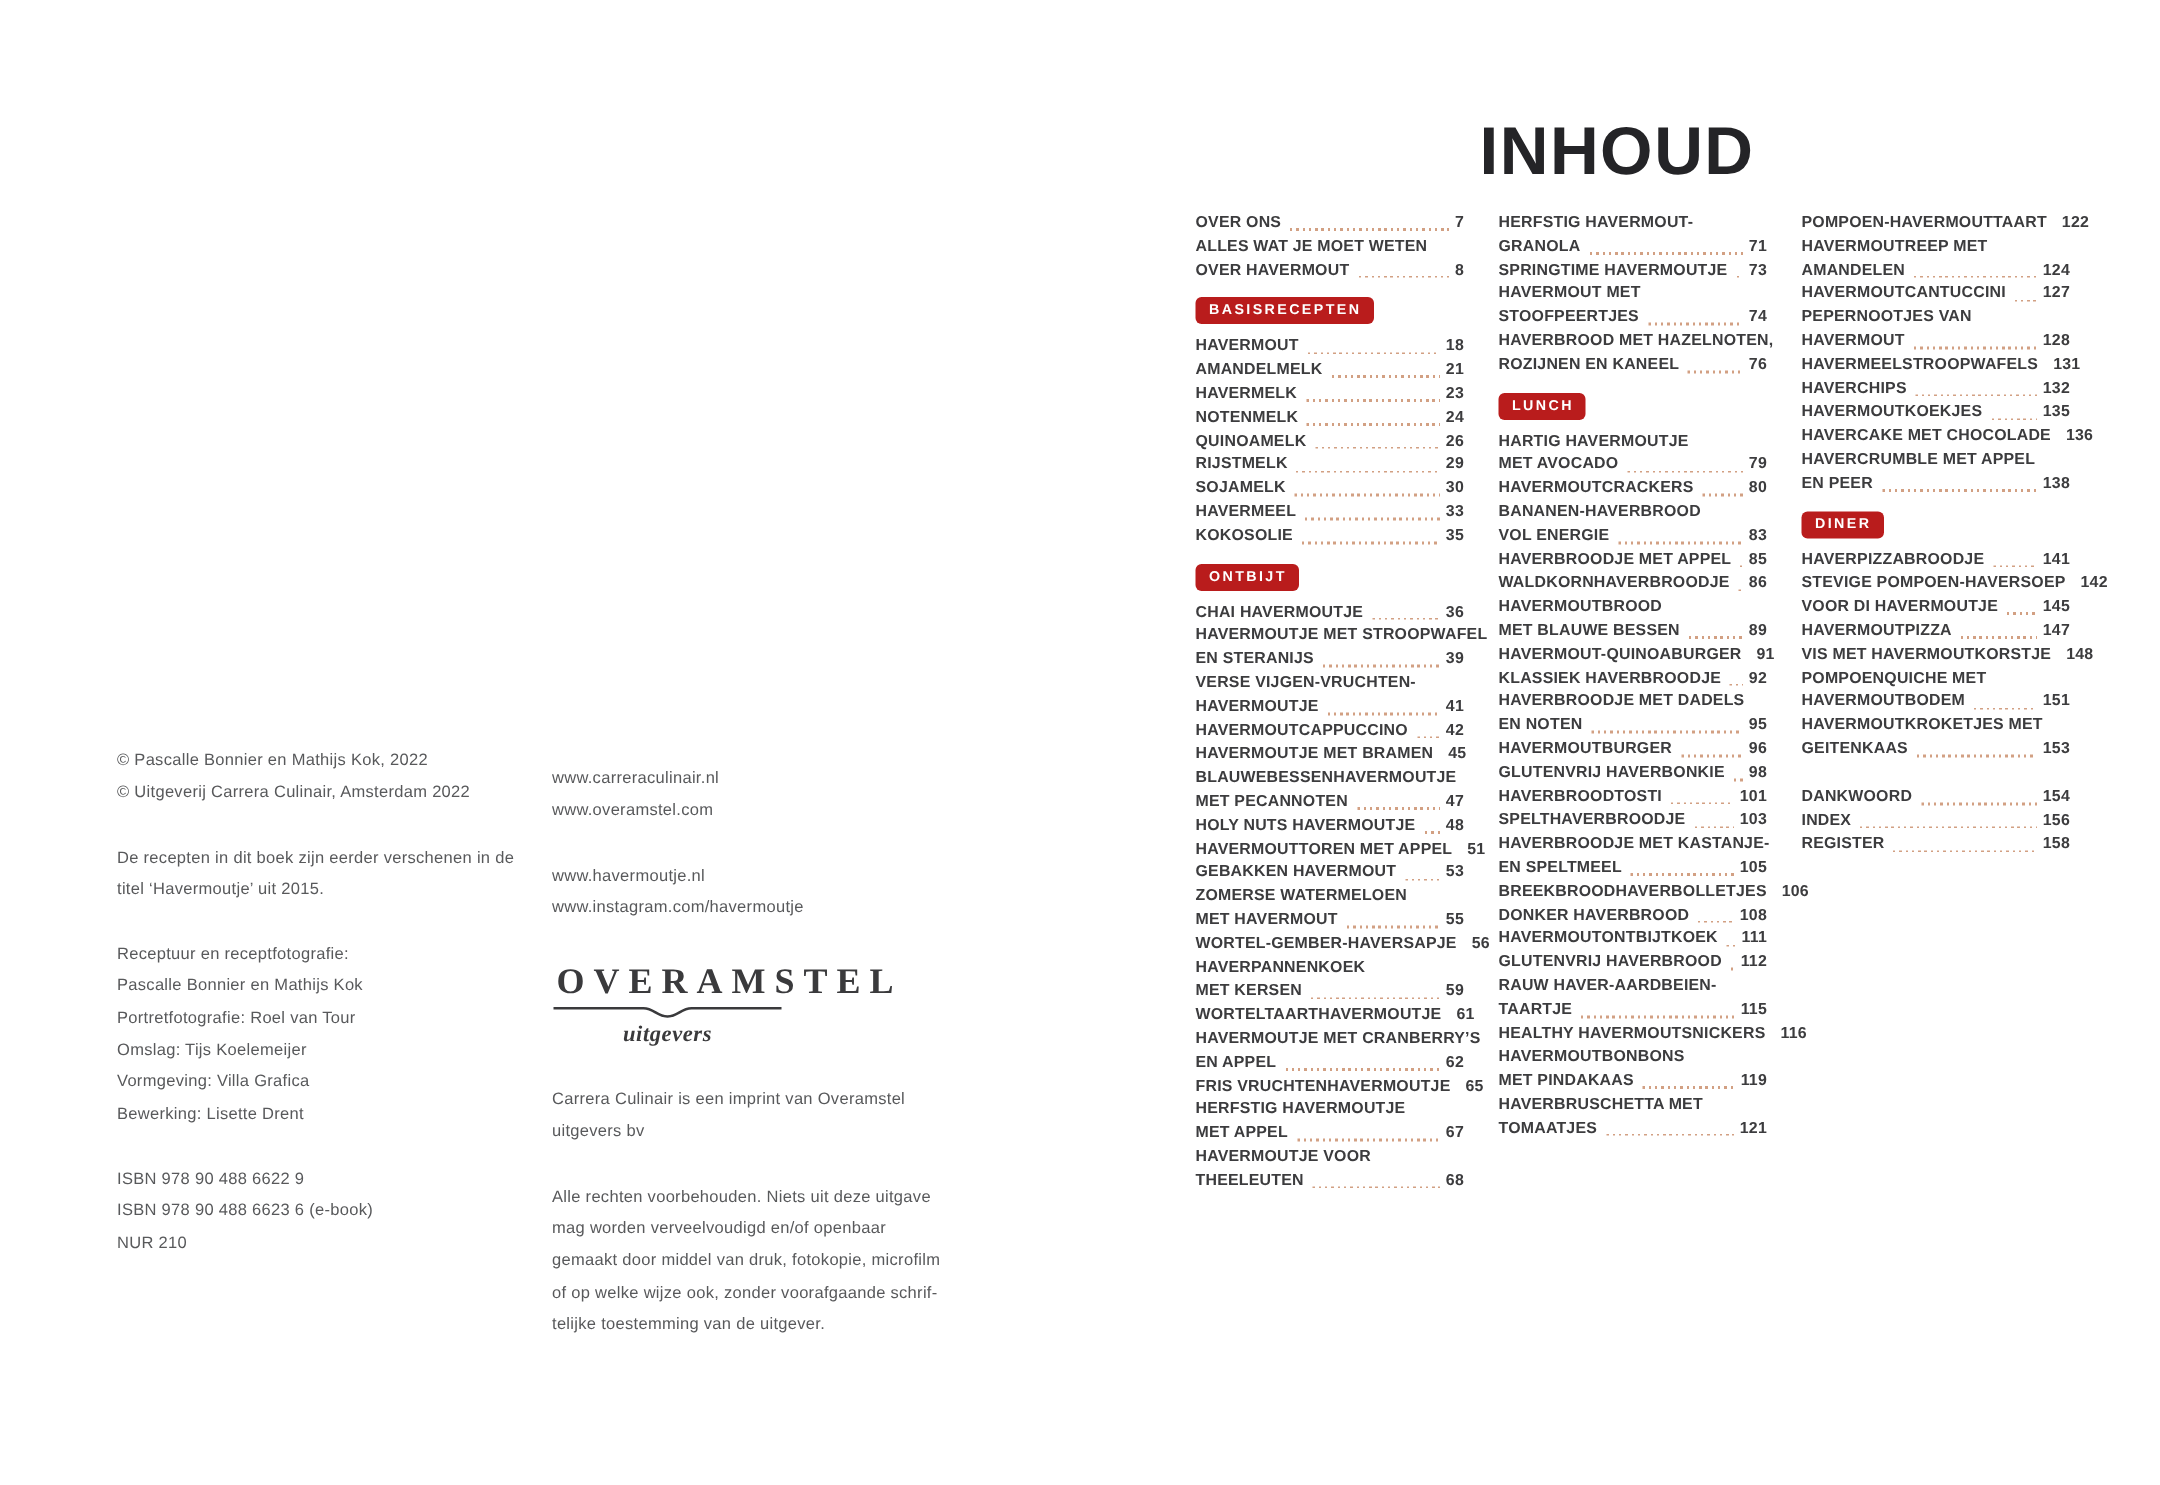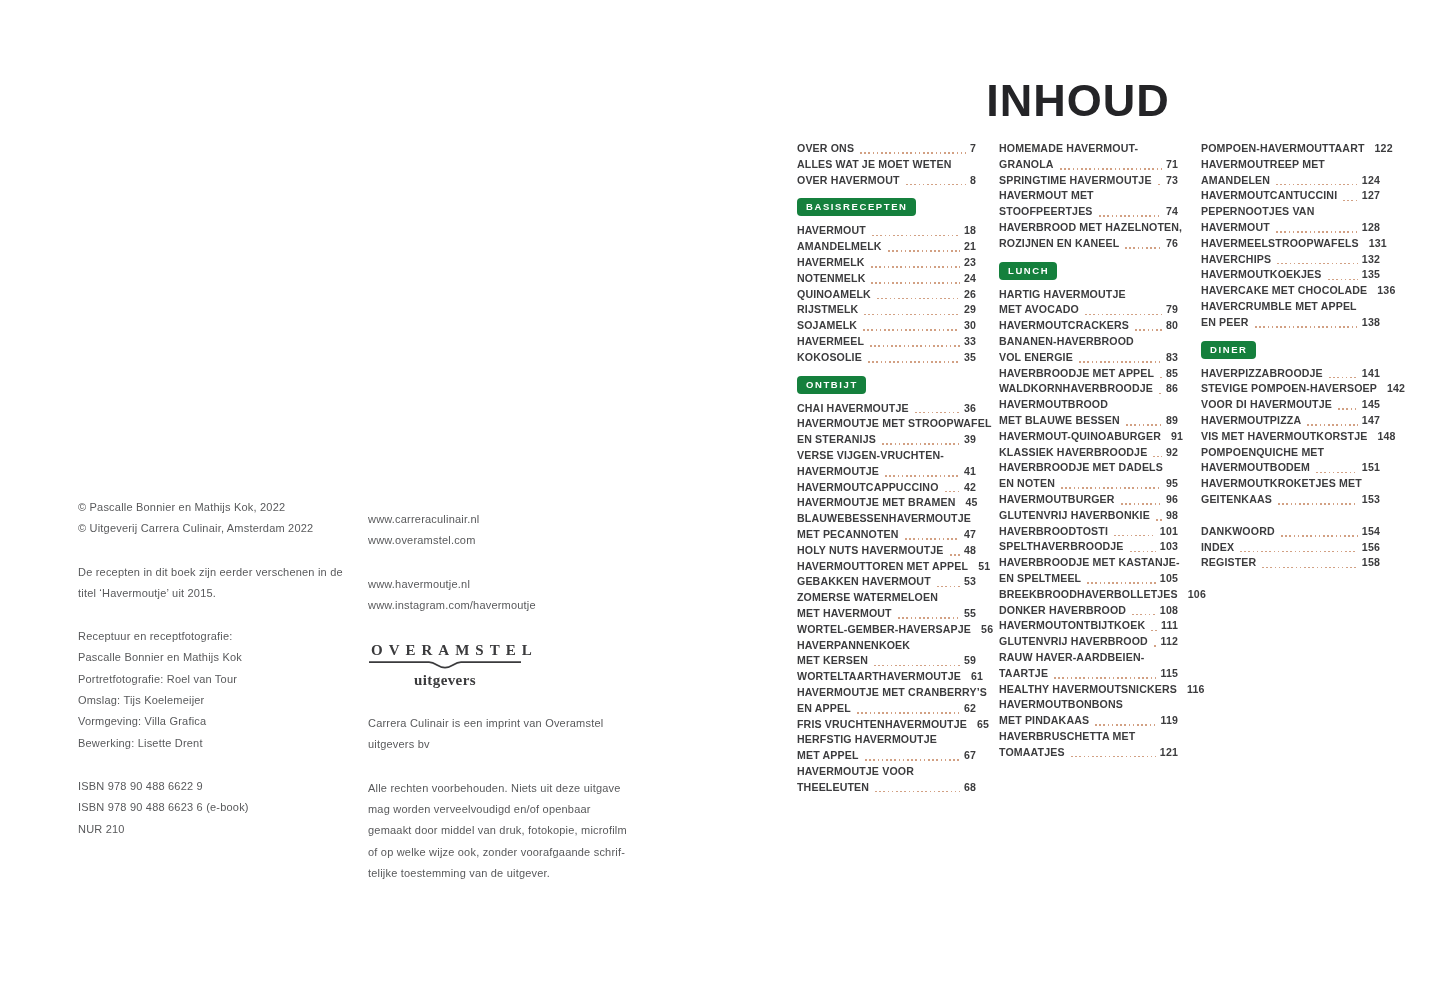--- a/index.html
+++ b/index.html
@@ -9,42 +9,42 @@
   
   .colophon-col { position: absolute; top: 497px; color: #58595b; font-size: 11px;
                   letter-spacing: 0.2px; }
   .colophon-col-a { left: 78px; width: 290px; }
   .colophon-col-b { left: 368px; width: 330px; margin-top: 12px; }
   .cl-group { margin-bottom: 22px; }
   .cl-line { line-height: 21.3px; white-space: nowrap; }
 
   
   .logo-block { margin: 26px 0 24px 0; width: 154px; text-align: center; color: #3a3a3c; }
-  .logo-word { font-family: "Liberation Serif", serif; font-weight: 700; font-size: 15px;
+  .logo-word { font-family: "Liberation Serif", serif; font-weight: 700; font-size: 24px;
                letter-spacing: 6px; color: #3a3a3c; white-space: nowrap; margin-left: 3px; }
   .logo-underline { display: block; margin: 1px auto 2px auto; }
-  .logo-tagline { font-family: "Liberation Serif", serif; font-weight: 700;
+  .logo-tagline { font-family: "Liberation Serif", serif; font-style: italic; font-weight: 700;
                   font-size: 15px; letter-spacing: 0.4px; color: #3a3a3c; }
 
   
   .toc { position: absolute; left: 797px; top: 78px; width: 562px; }
   .toc-title { font-size: 45px; font-weight: 700; letter-spacing: 1px; color: #242427;
                text-align: center; line-height: 46px; }
   .toc-columns { display: flex; gap: 23px; margin-top: 17px; }
   .toc-col { width: 179px; flex: 0 0 179px; }
 
   .toc-row { display: flex; align-items: baseline; line-height: 15.8px; height: 15.8px;
              color: #3c3c3e; font-size: 10.6px; font-weight: 700; letter-spacing: 0.15px; }
   .toc-entry-title { white-space: nowrap; }
   .leader { flex: 1 1 auto; min-width: 0; height: 1.6px; align-self: flex-end;
             margin: 0 4px 3px 6px;
             background-image: repeating-linear-gradient(to right, #d2a083 0px, #d2a083 1.6px, transparent 1.6px, transparent 4.2px); }
   .toc-page { white-space: nowrap; text-align: right; }
 
-  .badge { display: inline-block; background: #15803d; color: #ffffff; font-size: 9.5px;
+  .badge { display: inline-block; background: #b91c1c; color: #ffffff; font-size: 9.5px;
            font-weight: 700; letter-spacing: 1.6px; padding: 4px 8px 4px 9px;
            border-radius: 4px; margin: 10px 0 7px 0; line-height: 10px; }
   .toc-spacer { height: 16px; }
 </style>
 </head>
 <body>
 
 <div class="colophon-col colophon-col-a">
   <div class="cl-group">
       <div class="cl-line">© Pascalle Bonnier en Mathijs Kok, 2022</div>
@@ -269,21 +269,21 @@
           <span class="toc-entry-title">HAVERMOUTJE VOOR</span>
         </div>
         <div class="toc-row">
           <span class="toc-entry-title">THEELEUTEN</span>
           <span class="leader"></span>
           <span class="toc-page">68</span>
         </div>
       </div>
       <div class="toc-col">
         <div class="toc-row">
-          <span class="toc-entry-title">HOMEMADE HAVERMOUT-</span>
+          <span class="toc-entry-title">HERFSTIG HAVERMOUT-</span>
         </div>
         <div class="toc-row">
           <span class="toc-entry-title">GRANOLA</span>
           <span class="leader"></span>
           <span class="toc-page">71</span>
         </div>
         <div class="toc-row">
           <span class="toc-entry-title">SPRINGTIME HAVERMOUTJE</span>
           <span class="leader"></span>
           <span class="toc-page">73</span>

